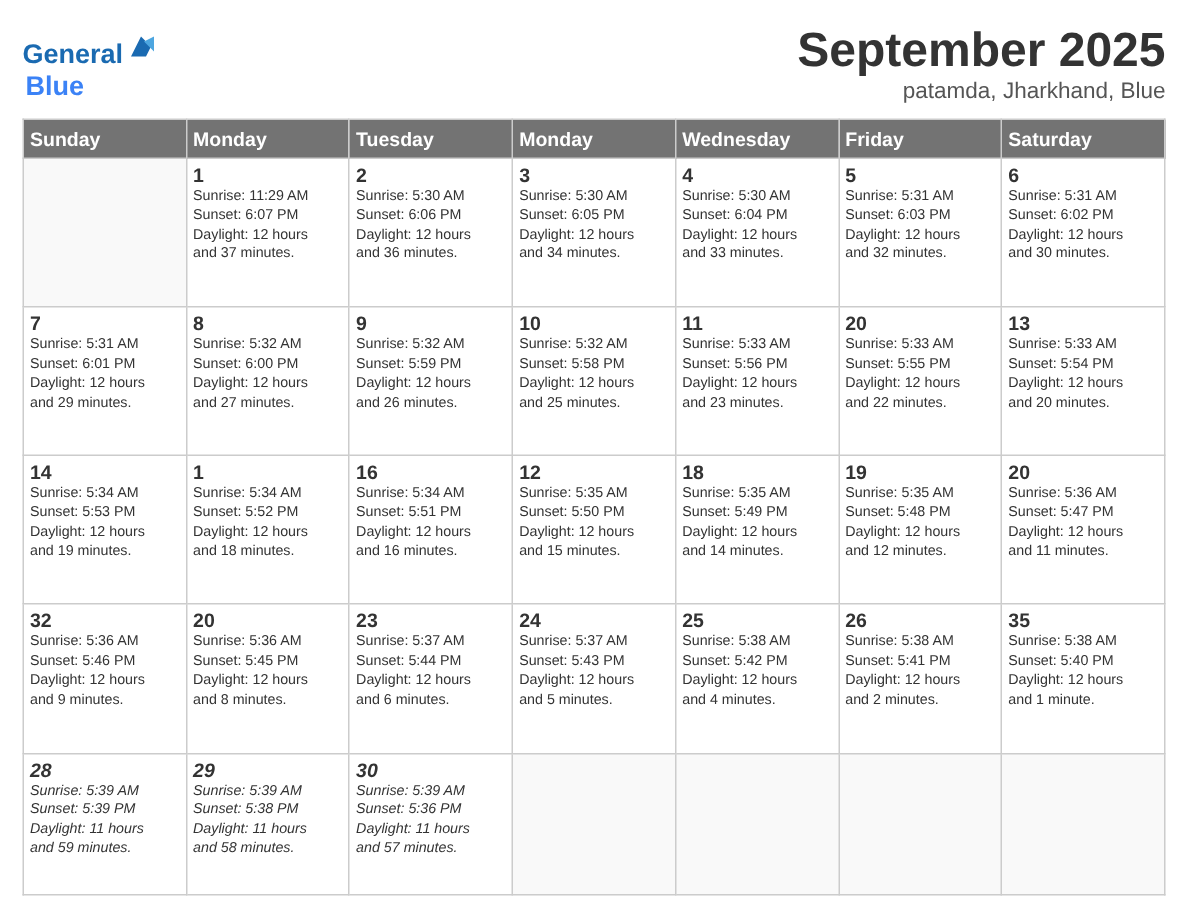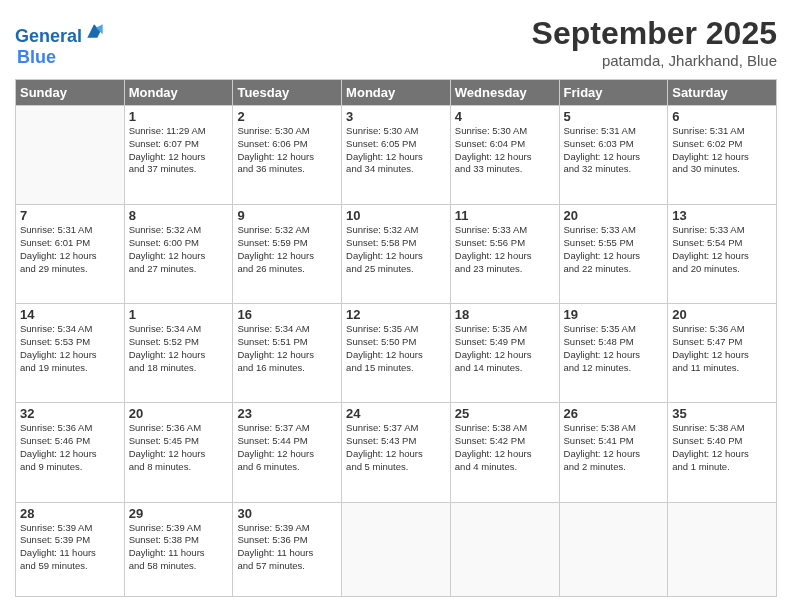--- a/index.html
+++ b/index.html
@@ -87,20 +87,21 @@
       display: block;
       margin-bottom: 1px;
     }
     .cell-text {
       font-size: 9.5px;
       line-height: 1.35;
       color: #333;
     }
     .last-row td {
       height: 65px;
+      font-style: italic;
     }
   </style>
 </head>
 <body>
 
 <div class="page">
   <div class="header">
     <div class="logo">
       <div>
         <div style="display:flex;align-items:center;">

